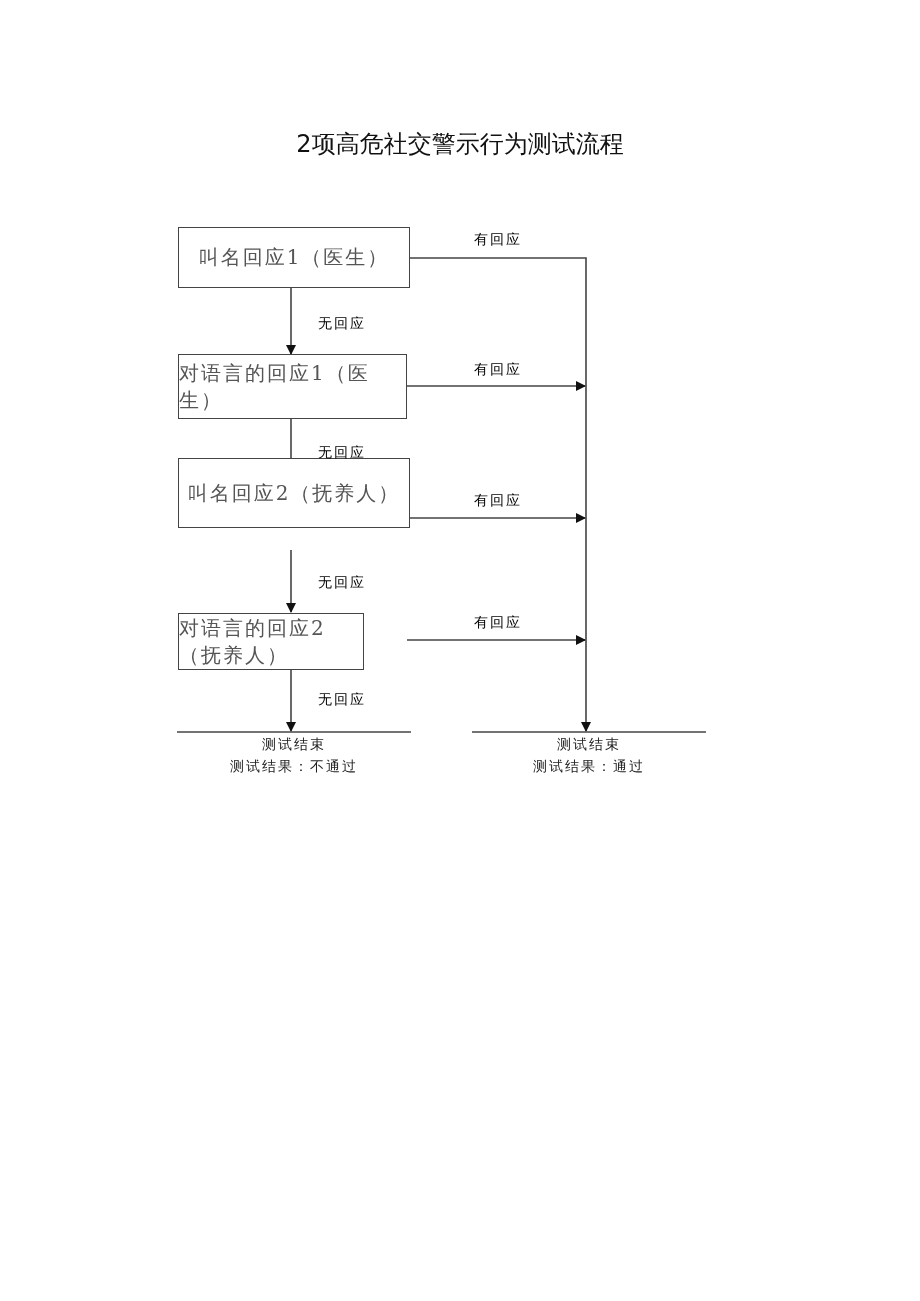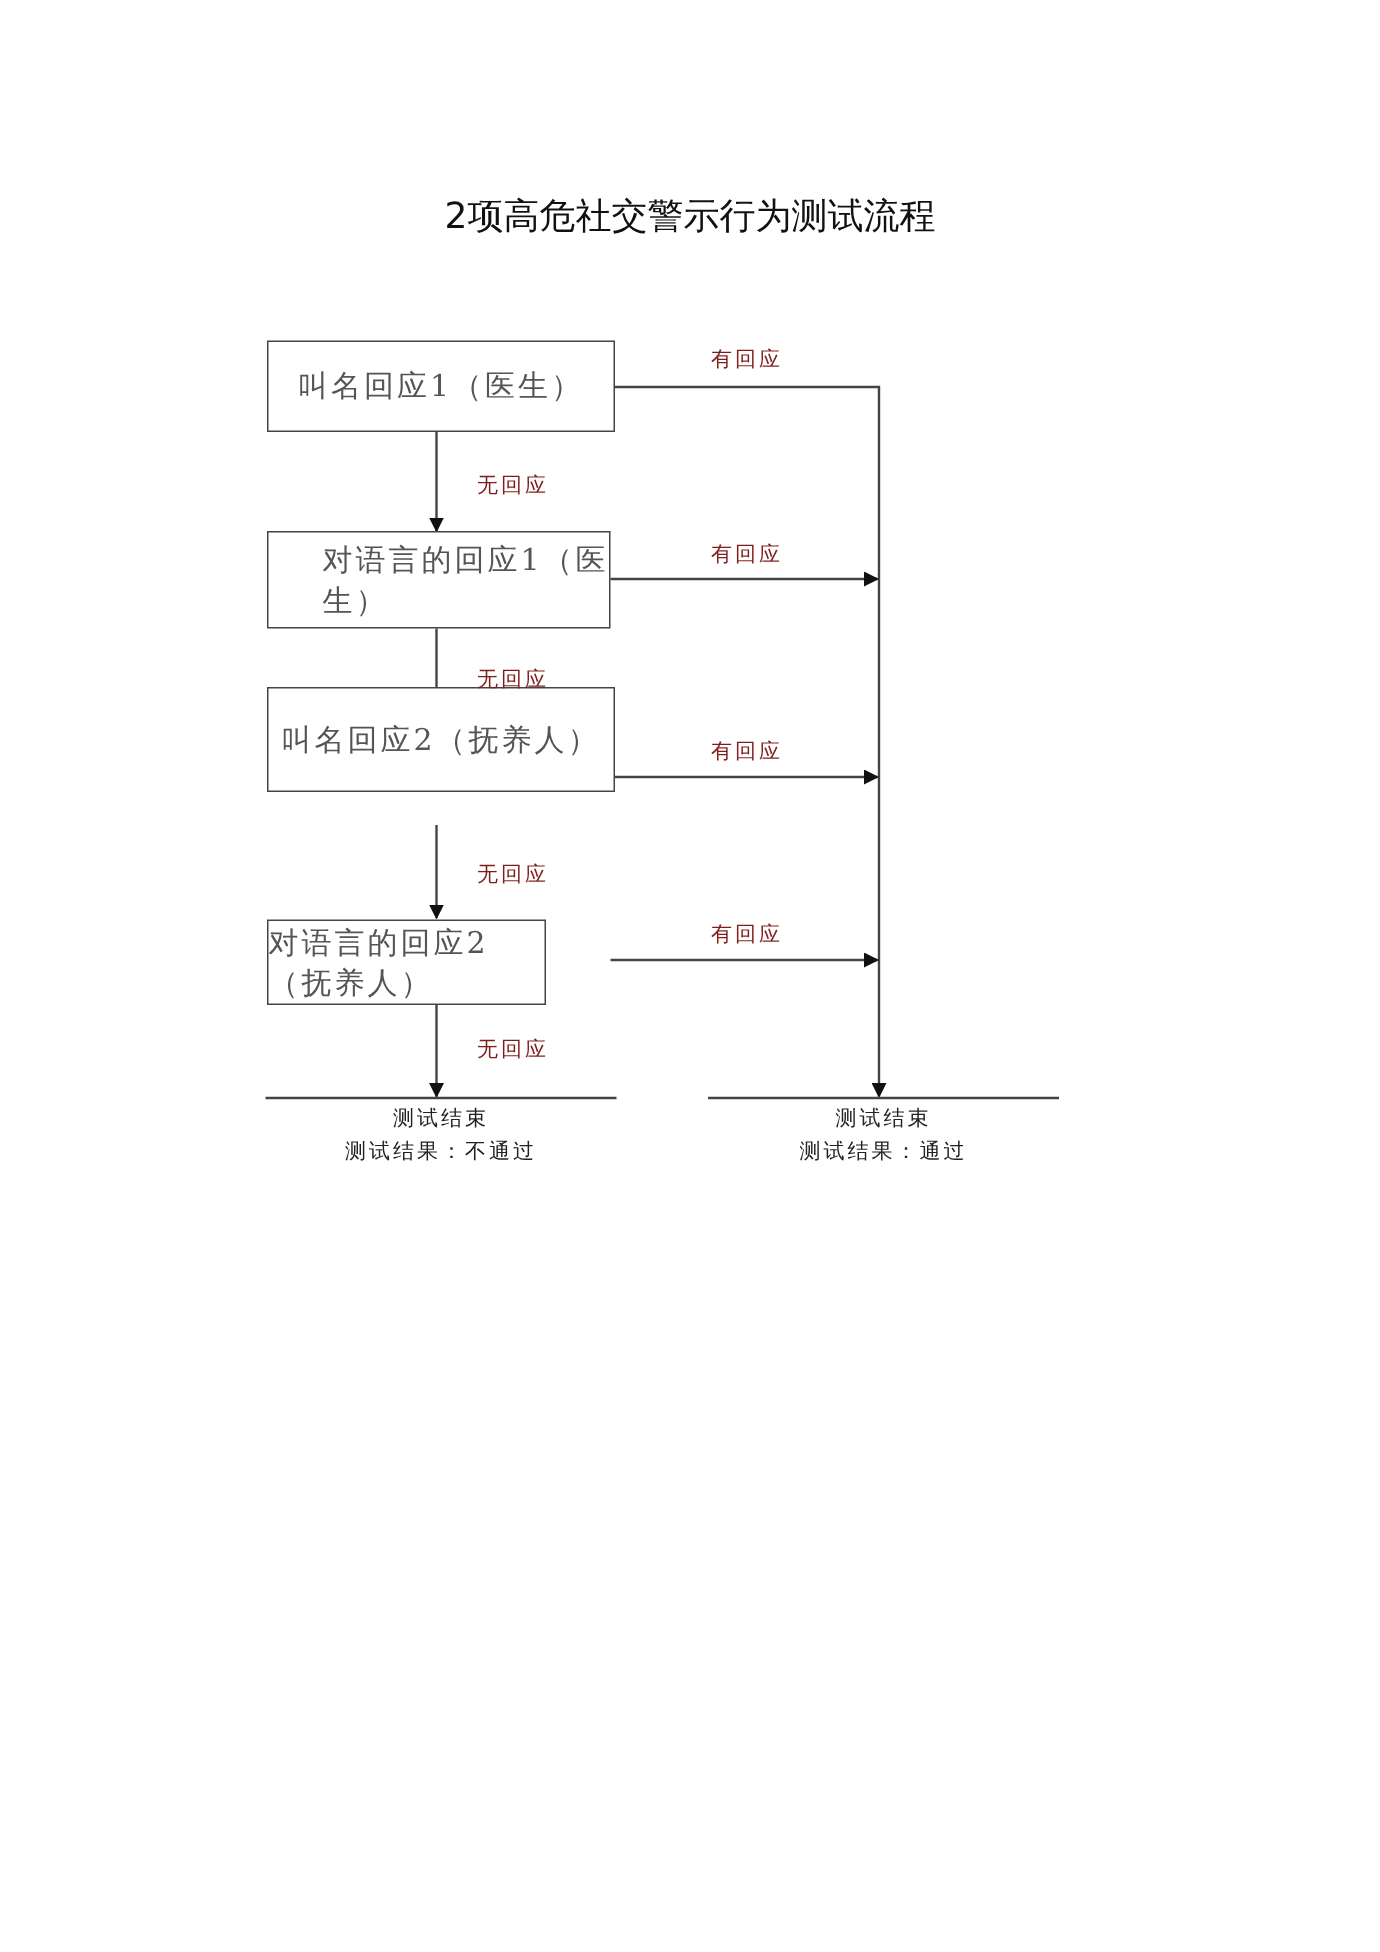--- a/index.html
+++ b/index.html
@@ -3,23 +3,23 @@
   <meta charset="utf-8">
   <style>
     html, body { margin: 0; padding: 0; background: #ffffff; }
     body { width: 920px; height: 1301px; position: relative; overflow: hidden;
            font-family: "DejaVu Sans", sans-serif; }
     .title { position: absolute; left: 0; width: 920px; top: 128px; text-align: center;
              font-size: 24px; color: #111; letter-spacing: 0px; }
     .node { position: absolute; box-sizing: border-box; border: 1.5px solid #444;
             background: #fff; display: flex; align-items: center; justify-content: center;
             font-family: "DejaVu Serif", serif; font-size: 20px; color: #555; letter-spacing: 2px; }
-    .lbl { position: absolute; font-family: Liberation Sans, sans-serif; font-size: 14px; color: #7f1d1d;
+    .lbl { position: absolute; font-family: Liberation Sans, sans-serif; font-size: 14px; color: #000000;
            letter-spacing: 2px; white-space: nowrap; }
-    .end { position: absolute; font-family: Liberation Sans, sans-serif; font-size: 14px; color: #222;
+    .end { position: absolute; font-family: Liberation Mono, monospace; font-size: 14px; color: #222;
            letter-spacing: 2px; text-align: center; white-space: nowrap; line-height: 22px; }
     svg.flow { position: absolute; left: 0; top: 0; }
   </style>
 </head>
 <body>
 
 <div class="title">2项高危社交警示行为测试流程</div>
 
 <svg class="flow" width="920" height="1301">
   <defs>
@@ -39,21 +39,21 @@
     <line x1="406" y1="386" x2="585" y2="386" marker-end="url(#arr)"></line>
     <line x1="409" y1="518" x2="585" y2="518" marker-end="url(#arr)"></line>
     <line x1="407" y1="640" x2="585" y2="640" marker-end="url(#arr)"></line>
 
     <line x1="177" y1="732" x2="411" y2="732"></line>
     <line x1="472" y1="732" x2="706" y2="732"></line>
   </g>
 </svg>
 
 <div class="node" style="left:178px; top:227px; width:232px; height:61px;">叫名回应1（医生）</div>
-<div class="node" style="left:178px; top:354px; width:229px; height:65px;padding-left:36px;">对语言的回应1（医生）</div>
+<div class="node" style="left:178px; top:354px; width:229px; height:65px;">对语言的回应1（医生）</div>
 <div class="node" style="left:178px; top:458px; width:232px; height:70px;">叫名回应2（抚养人）</div>
 <div class="node" style="left:178px; top:613px; width:186px; height:57px;">对语言的回应2（抚养人）</div>
 
 <div class="lbl" style="left:474px; top:231px;">有回应</div>
 <div class="lbl" style="left:474px; top:361px;">有回应</div>
 <div class="lbl" style="left:474px; top:492px;">有回应</div>
 <div class="lbl" style="left:474px; top:614px;">有回应</div>
 
 <div class="lbl" style="left:318px; top:315px;">无回应</div>
 <div class="lbl" style="left:318px; top:444px;">无回应</div>

